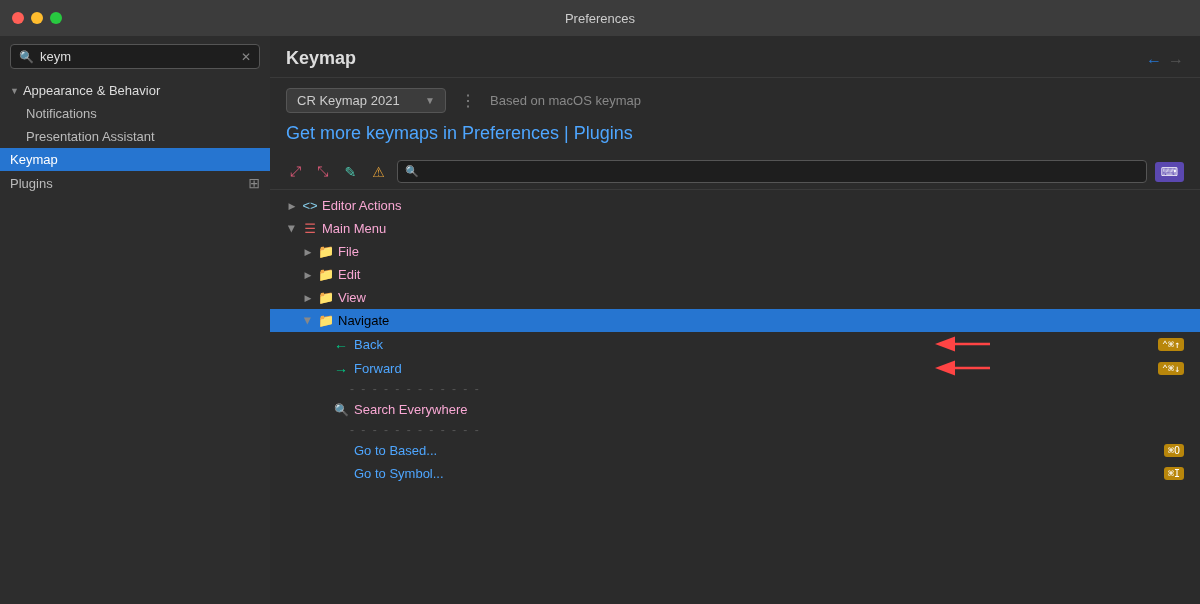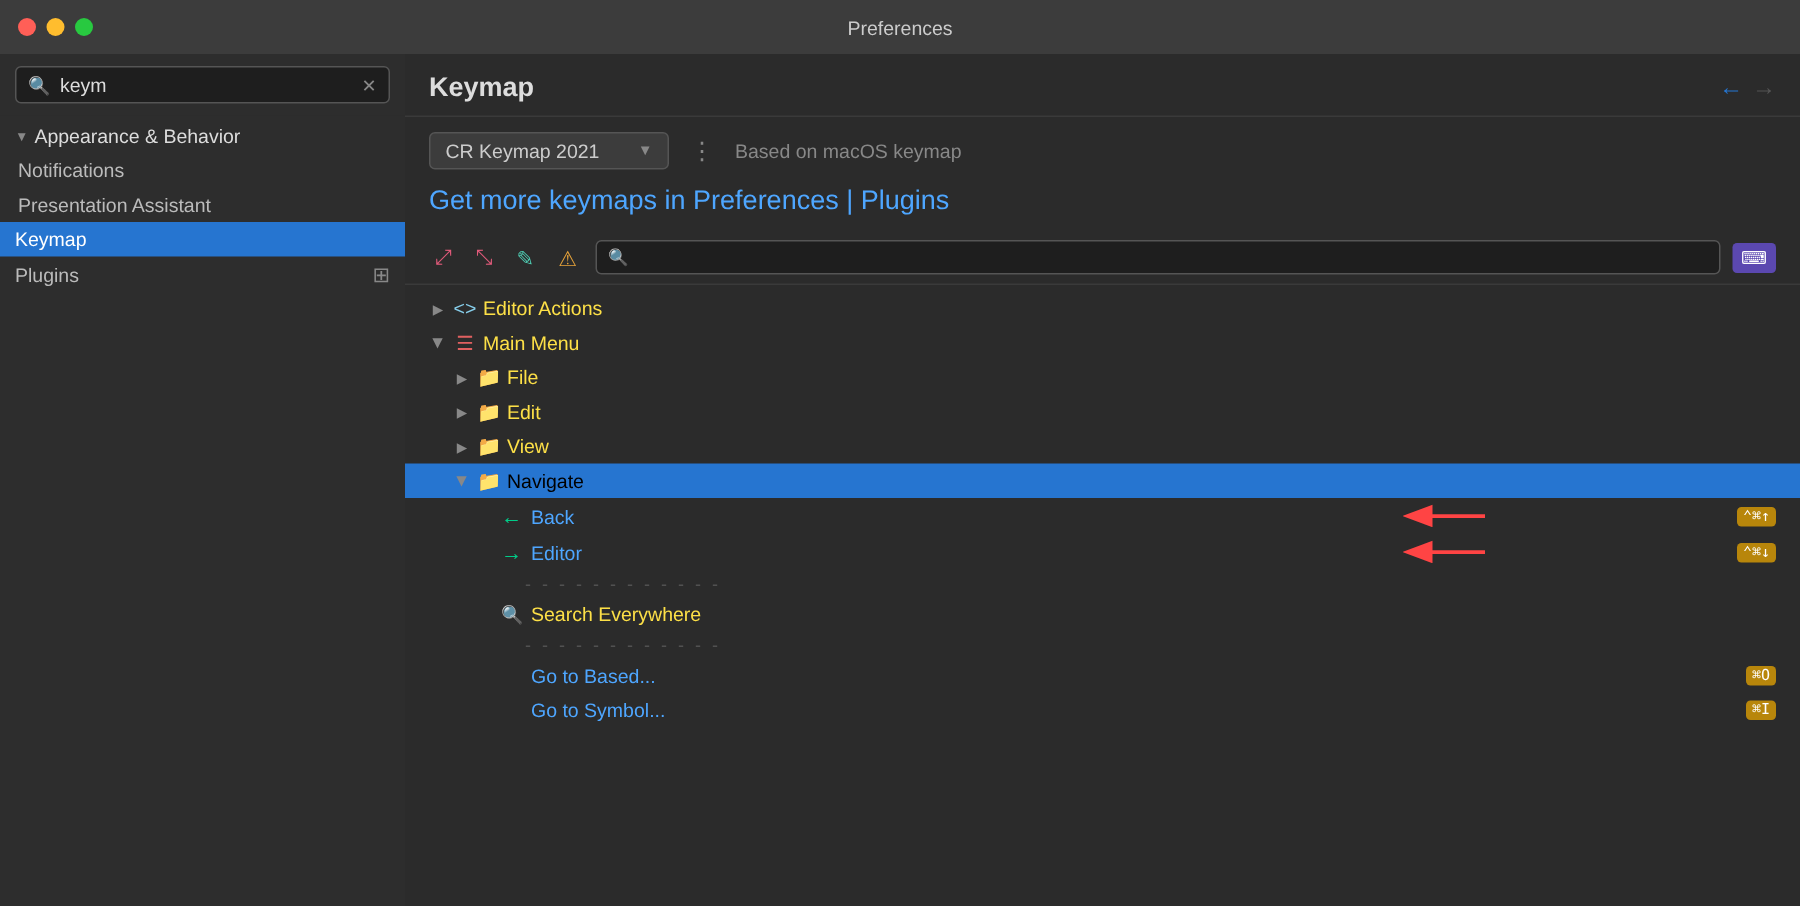--- a/index.html
+++ b/index.html
@@ -112,21 +112,21 @@
     }
     .sidebar-item.active {
       background: #2675d0;
       color: #fff;
     }
     .sidebar-item.section-header {
       font-weight: 500;
       color: #ddd;
     }
     .sidebar-item.indent1 {
-      padding-left: 12px;
+      padding-left: 26px;
       text-align: center;
     }
     .chevron {
       font-size: 9px;
       color: #888;
     }
     .add-icon {
       margin-left: auto;
       color: #888;
       font-size: 14px;
@@ -303,21 +303,21 @@
     .tree-icon {
       font-size: 13px;
       width: 16px;
       text-align: center;
     }
     .tree-icon.folder { color: #c8a05a; }
     .tree-icon.code { color: #87ceeb; }
     .tree-icon.menu { color: #e06060; }
 
     .tree-label {
-      color: #fde047;
+      color: #f9a8d4;
     }
     .tree-label.blue {
       color: #4ea6ff;
     }
 
     .tree-shortcut {
       margin-left: auto;
       display: flex;
       gap: 2px;
     }
@@ -484,21 +484,21 @@
           <path d="M70,14 L20,14" stroke="#ff4444" stroke-width="2.5" marker-end="url(#ar1)" fill="none"></path>
         </svg>
         <div class="tree-shortcut">
           <span class="kbd">⌃⌘↑</span>
         </div>
       </div>
 
       <div class="tree-row indent2" style="position:relative;">
         <span class="tree-chevron" style="visibility:hidden;">▶</span>
         <span style="color:#00cc88; font-size:14px; width:16px;">→</span>
-        <span class="tree-label blue">Editor</span>
+        <span class="tree-label blue">Forward</span>
 
         <svg style="position:absolute; right:200px; top:-2px; pointer-events:none;" width="80" height="28">
           <defs>
               <marker id="ar2" markerWidth="8" markerHeight="8" refX="6" refY="3" orient="auto">
                 <path d="M0,0 L0,6 L8,3 z" fill="#ff4444"></path>
               </marker>
             </defs>
           <path d="M70,14 L20,14" stroke="#ff4444" stroke-width="2.5" marker-end="url(#ar2)" fill="none"></path>
         </svg>
         <div class="tree-shortcut">

